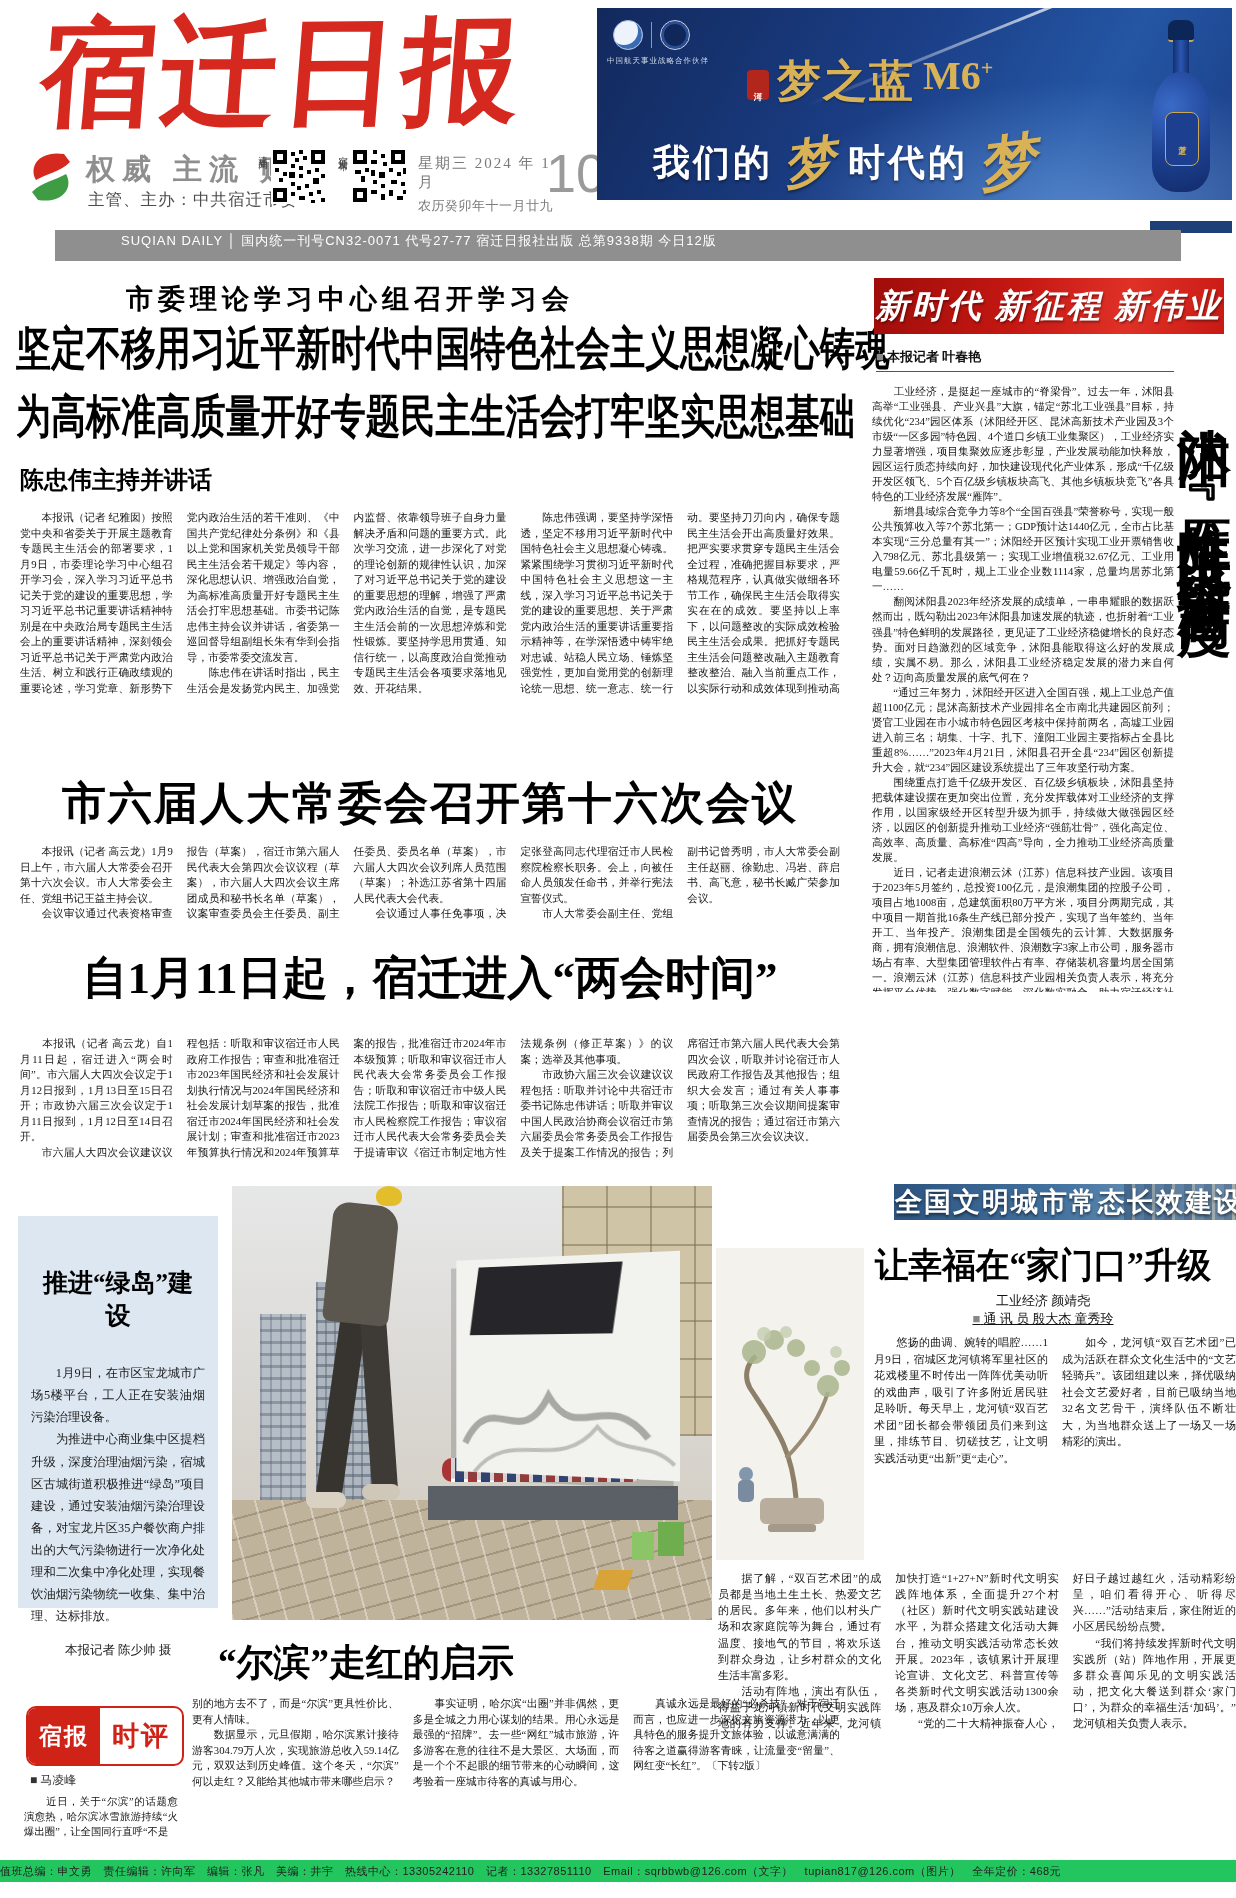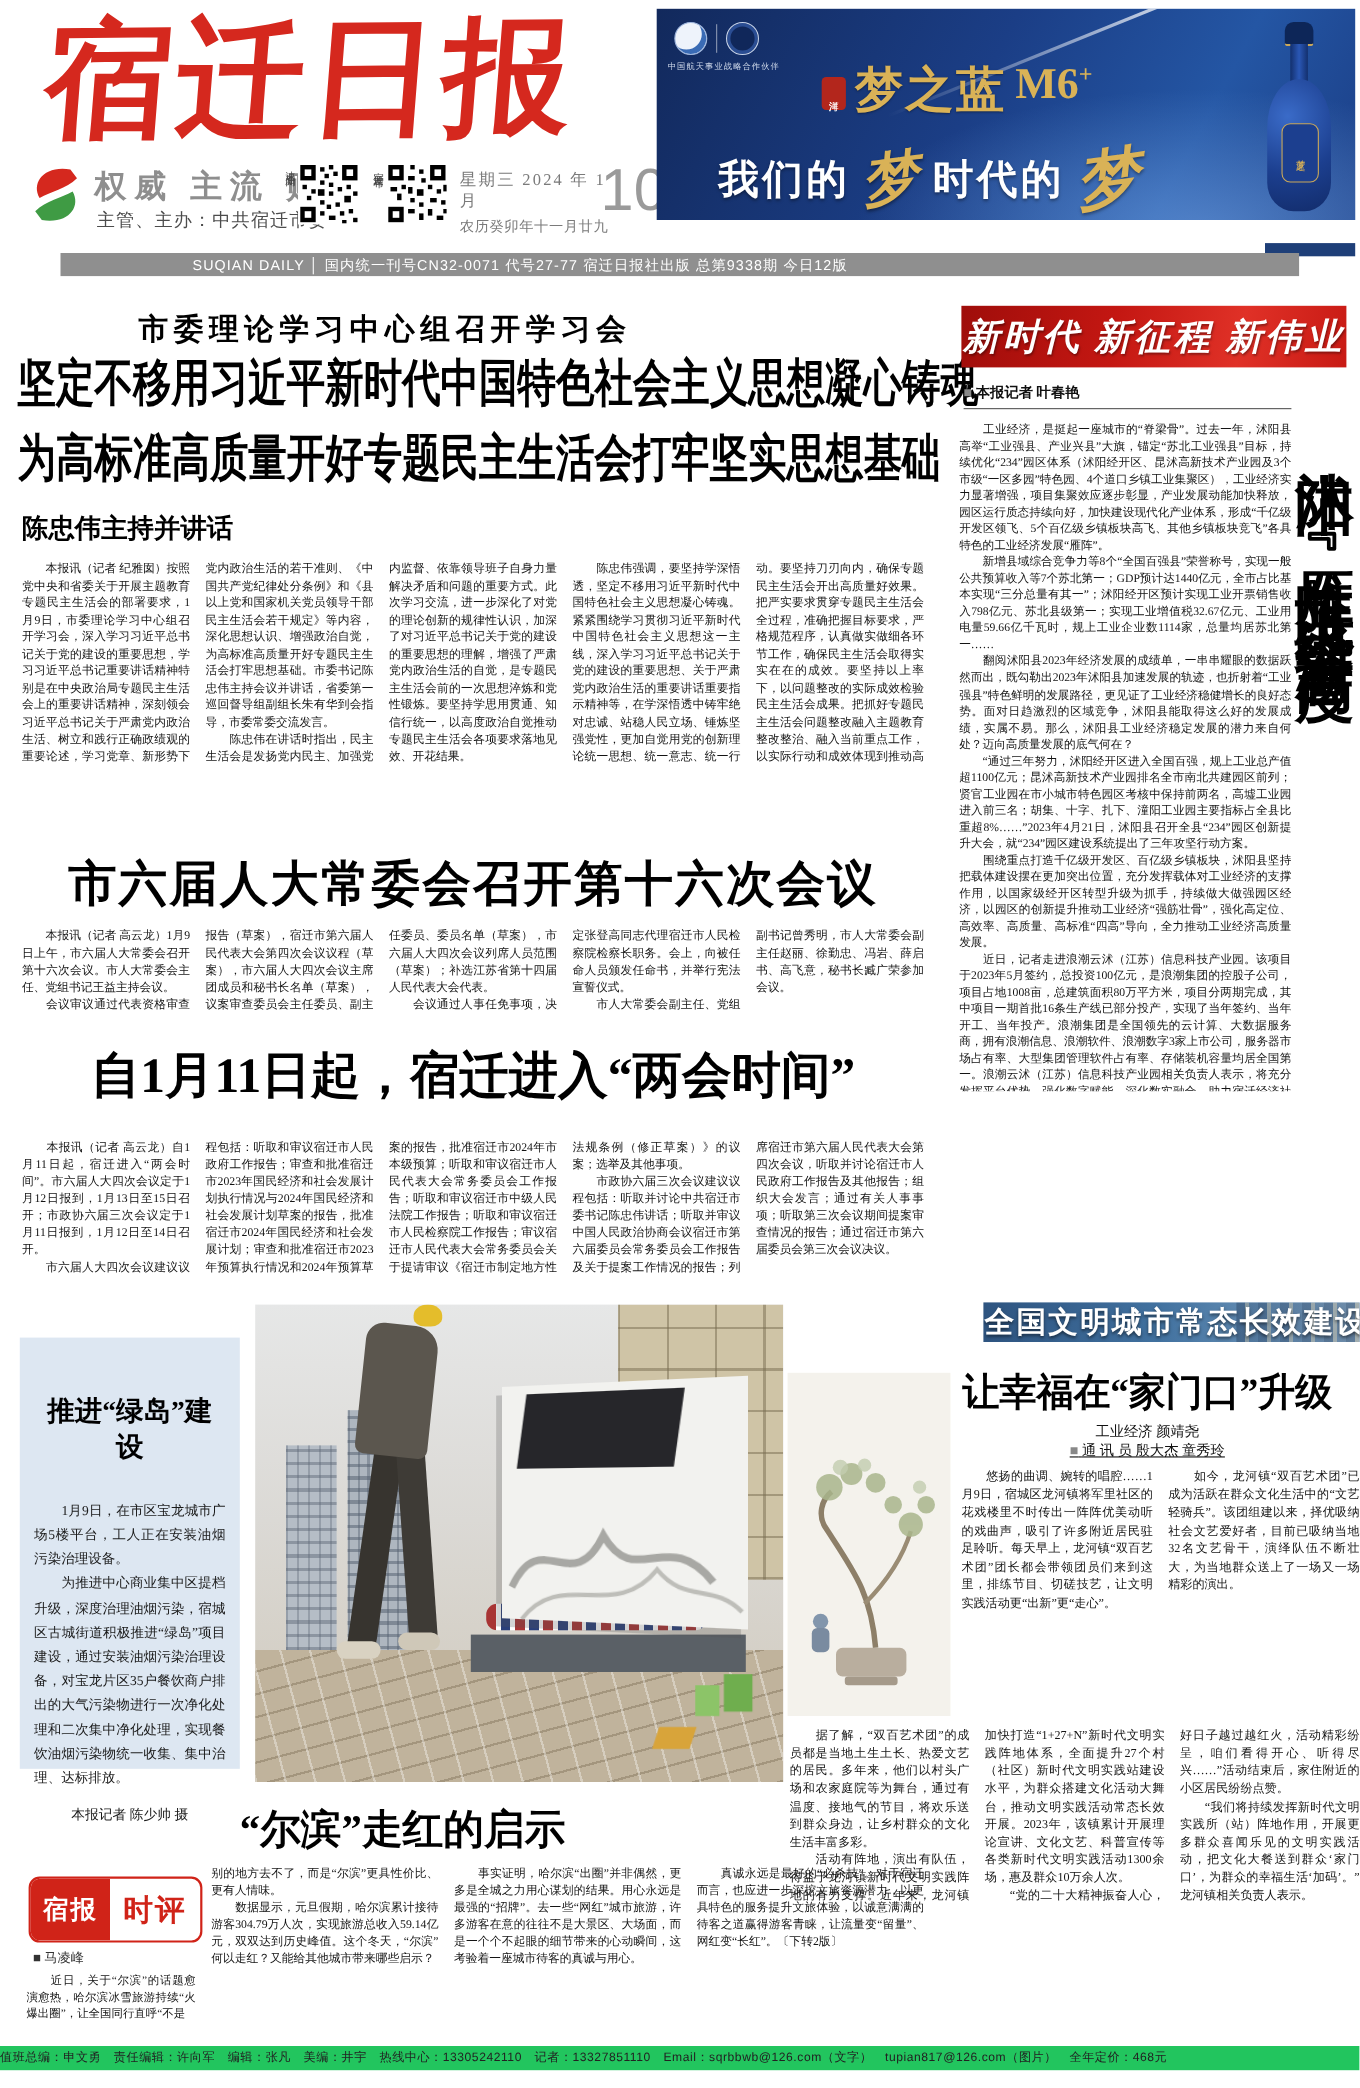--- a/index.html
+++ b/index.html
@@ -18,22 +18,22 @@
     letter-spacing:7px;}
   .organizer{left:88px;top:189px;font-size:16.5px;color:#4c4c4c;letter-spacing:1px;}
   .qr-group{top:148px;display:flex;align-items:flex-start;}
   .qr-label{writing-mode:vertical-rl;font-size:9.5px;color:#444;letter-spacing:2px;
     margin-right:2px;height:58px;}
   .qr{width:56px;height:56px;background:#fff;}
   .dateblock{left:418px;top:154px;width:138px;color:#7a7a7a;}
   .dateblock .d1{font-size:15px;letter-spacing:2px;}
   .dateblock .d2{font-size:13px;margin-top:5px;letter-spacing:0.5px;}
   .pagenum{left:546px;top:142px;font-size:54px;color:#9a9a9a;font-weight:400;}
-  .graybar{left:55px;top:230px;width:1126px;height:21px;background:#8f8f8f;
-    color:#fff;font-size:13px;line-height:21px;padding-left:120px;box-sizing:border-box;
+  .graybar{left:55px;top:230px;width:1126px;height:31px;background:#8f8f8f;
+    color:#fff;font-size:13px;line-height:21px;padding-left:66px;box-sizing:border-box;
     letter-spacing:1px;}
   .navyblock{left:1150px;top:221px;width:82px;height:12px;background:#1e3f78;}
 
   
   .ad{left:597px;top:8px;width:635px;height:192px;overflow:hidden;
     background:radial-gradient(ellipse at 78% 105%, rgba(120,170,235,.55) 0%, rgba(120,170,235,0) 45%),
                linear-gradient(118deg,#12295c 0%,#1b3e86 45%,#2456a4 75%,#1b3e86 100%);}
   .ad-partner-logos{left:16px;top:12px;display:flex;gap:8px;align-items:center;}
   .ad-circle1{width:28px;height:28px;border-radius:50%;background:#eef3fb;
     border:1px solid #9fb6dd;box-shadow:inset -4px -4px 0 #3a6bb5;}

